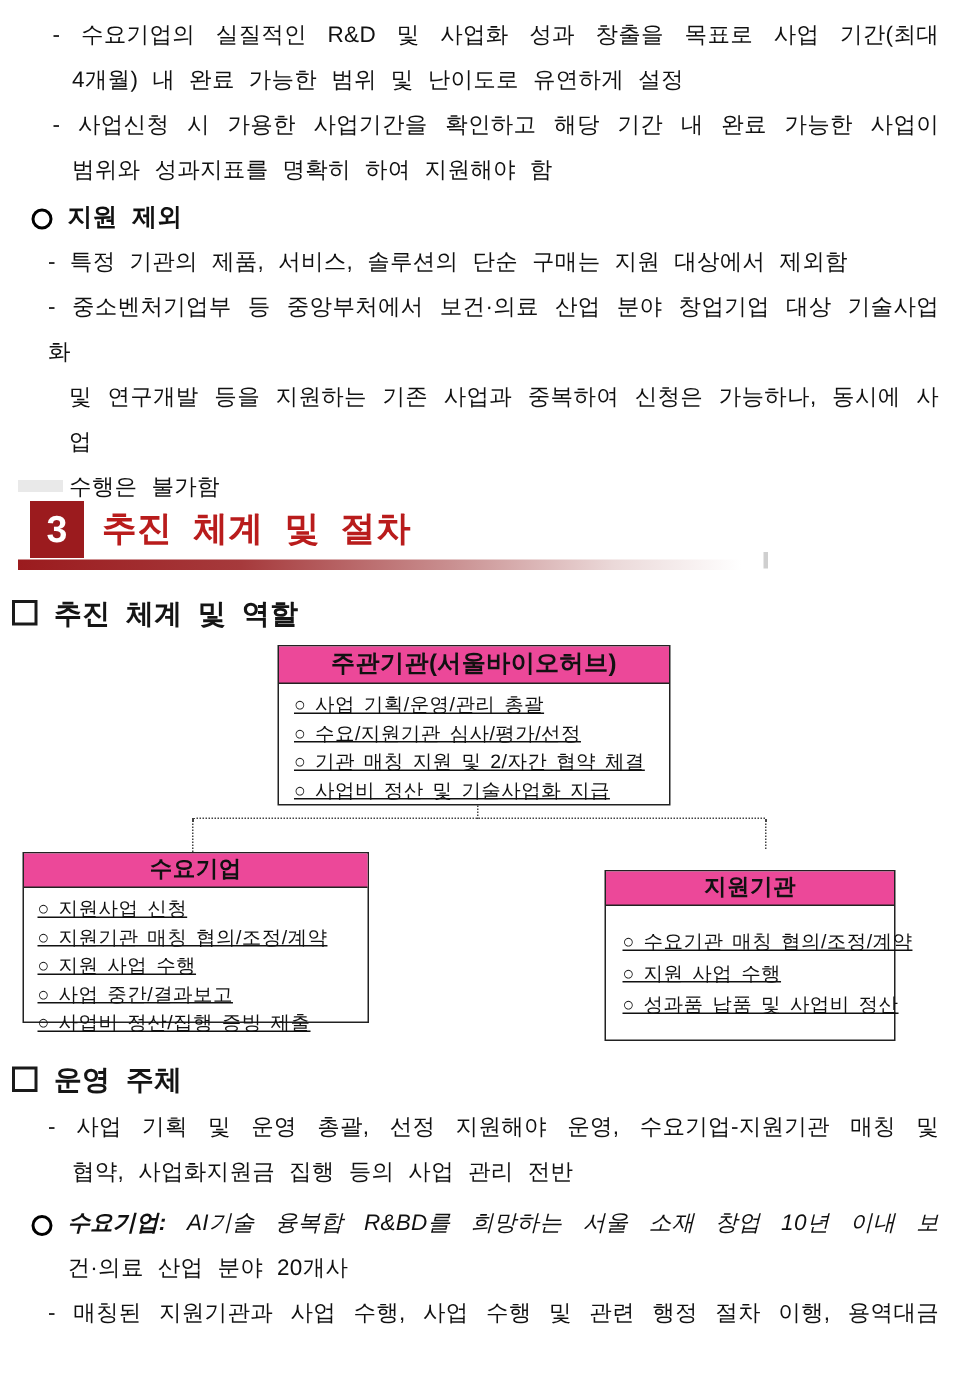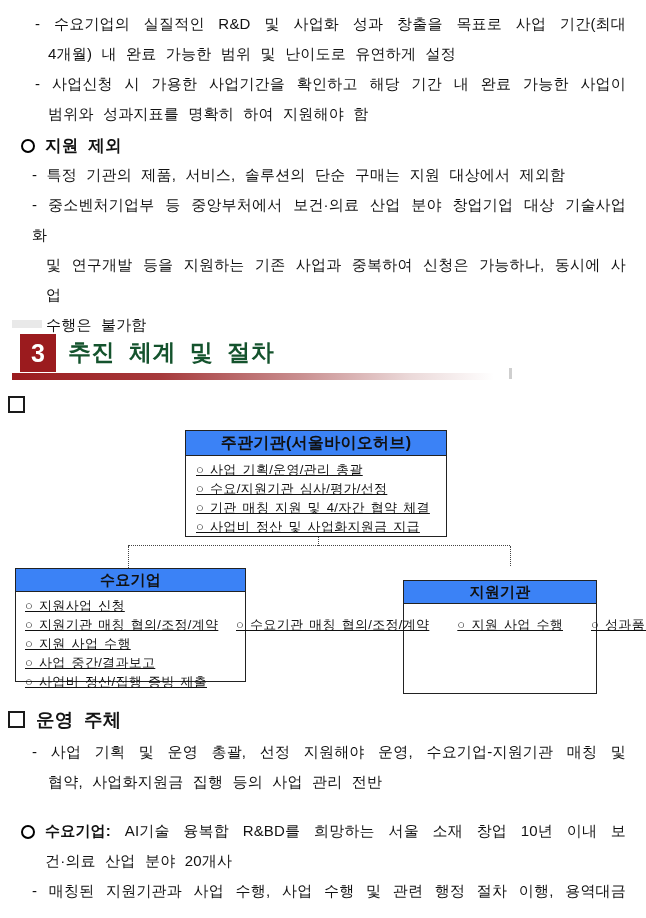--- a/index.html
+++ b/index.html
@@ -23,46 +23,46 @@
   .ring{position:absolute;left:1px;top:9px;width:10px;height:10px;border:2.6px solid #000;
         border-radius:50%;background:#fff;}
   .obold{font-weight:bold;}
   .ex-title{font-weight:bold;font-size:16.5px;}
 
   
   .artifact{position:absolute;left:12px;top:320px;width:30px;height:8px;background:#E9E9E9;}
   .sec-num{position:absolute;left:20px;top:334px;width:36px;height:38px;background:#9B1B1E;
            color:#fff;font-size:25px;font-weight:bold;text-align:center;line-height:38px;}
   .sec-title{position:absolute;left:68px;top:337px;font-size:23px;font-weight:bold;
-             letter-spacing:.5px;word-spacing:7px;color:#14532d;}
+             letter-spacing:.5px;word-spacing:7px;color:#b91c1c;}
   .sec-bar{position:absolute;left:12px;top:373px;width:497px;height:7px;
            background:linear-gradient(to right,#9B1B1E 0%,#A63A3C 30%,#C98F90 58%,#EBD9D9 80%,#FFFFFF 97%);}
   .sec-tick{position:absolute;left:509px;top:368px;width:3px;height:11px;background:#CFCFCF;}
 
   
   .subhead{position:absolute;left:8px;display:flex;align-items:center;gap:11px;
            font-size:18.5px;font-weight:bold;color:#151515;letter-spacing:.3px;word-spacing:5px;}
   .sq{width:13px;height:13px;border:2px solid #1a1a1a;background:#fff;flex:0 0 auto;}
 
   
   .obox{position:absolute;border:1.2px solid #222;background:#fff;box-sizing:border-box;}
-  .obox-h{background:#3b82f6;border-bottom:1.2px solid #222;text-align:center;
+  .obox-h{background:#ec4899;border-bottom:1.2px solid #222;text-align:center;
           font-weight:bold;letter-spacing:.3px;}
   .obox-items{font-size:13px;letter-spacing:.3px;word-spacing:2px;white-space:nowrap;text-decoration:underline;}
   .oitem{height:19px;line-height:19px;}
   .box-top{left:185px;top:430px;width:262px;height:107px;}
   .box-top .obox-h{height:24px;line-height:24px;font-size:16px;}
   .box-top .obox-items{padding:4px 0 0 10px;}
   .box-left{left:15px;top:568px;width:231px;height:114px;}
   .box-left .obox-h{height:22px;line-height:22px;font-size:15px;}
   .box-left .obox-items{padding:4px 0 0 9px;}
   .box-right{left:403px;top:580px;width:194px;height:114px;}
   .box-right .obox-h{height:22px;line-height:22px;font-size:15px;}
-  .box-right .obox-items{display:flex;flex-direction:row;justify-content:center;
-                         height:68px;padding:10px 0 0 11px;gap:28px;}
+  .box-right .obox-items{display:flex;flex-direction:column;justify-content:center;
+                         height:68px;padding:10px 0 0 11px;}
   .box-right .oitem{height:21px;line-height:21px;}
   .dv{position:absolute;width:0;border-left:1.5px dotted #444;}
   .dh{position:absolute;height:0;border-top:1.5px dotted #444;}
   .cv1{left:318px;top:537px;height:9px;}
   .ch {left:128px;top:545px;width:382px;}
   .cv2{left:128px;top:546px;height:22px;}
   .cv3{left:510px;top:546px;height:20px;}
 </style>
 </head>
 <body>
@@ -88,30 +88,31 @@
   </div>
 
   <div class="artifact"></div>
   <div class="sec-num">3</div>
   <div class="sec-title">추진 체계 및 절차</div>
   <div class="sec-bar"></div>
   <div class="sec-tick"></div>
 
   <div class="subhead" style="top:396px;">
     <span class="sq"></span>
+    <span>추진 체계 및 역할</span>
   </div>
 
   <div>
     <div class="obox box-top">
       <div class="obox-h">주관기관(서울바이오허브)</div>
       <div class="obox-items">
         <div class="oitem">○ 사업 기획/운영/관리 총괄</div>
         <div class="oitem">○ 수요/지원기관 심사/평가/선정</div>
-        <div class="oitem">○ 기관 매칭 지원 및 4/자간 협약 체결</div>
-        <div class="oitem">○ 사업비 정산 및 사업화지원금 지급</div>
+        <div class="oitem">○ 기관 매칭 지원 및 2/자간 협약 체결</div>
+        <div class="oitem">○ 사업비 정산 및 기술사업화 지급</div>
       </div>
     </div>
 
     <div class="dv cv1"></div>
     <div class="dh ch"></div>
     <div class="dv cv2"></div>
     <div class="dv cv3"></div>
 
     <div class="obox box-left">
       <div class="obox-h">수요기업</div>
@@ -136,21 +137,21 @@
 
   <div class="subhead" style="top:707px;">
     <span class="sq"></span>
     <span>운영 주체</span>
   </div>
 
   <div class="tblock" style="top:737px;">
     <div class="ln j lnC1">- 사업 기획 및 운영 총괄, 선정 지원해야 운영, 수요기업-지원기관 매칭 및</div>
     <div class="ln lnC2">협약, 사업화지원금 집행 등의 사업 관리 전반</div>
 
-    <div class="ln j oline" style="margin-top:19px;">
+    <div class="ln j oline" style="margin-top:4px;font-style:italic;">
       <span class="ring"></span>
       <span class="obold">수요기업:</span>
       <span>AI기술 융복합 R&amp;BD를 희망하는 서울 소재 창업 10년 이내 보</span>
     </div>
     <div class="ln" style="padding-left:25px;">건·의료 산업 분야 20개사</div>
     <div class="ln j lnC1">- 매칭된 지원기관과 사업 수행, 사업 수행 및 관련 행정 절차 이행, 용역대금</div>
   </div>
 
 </div>
 

